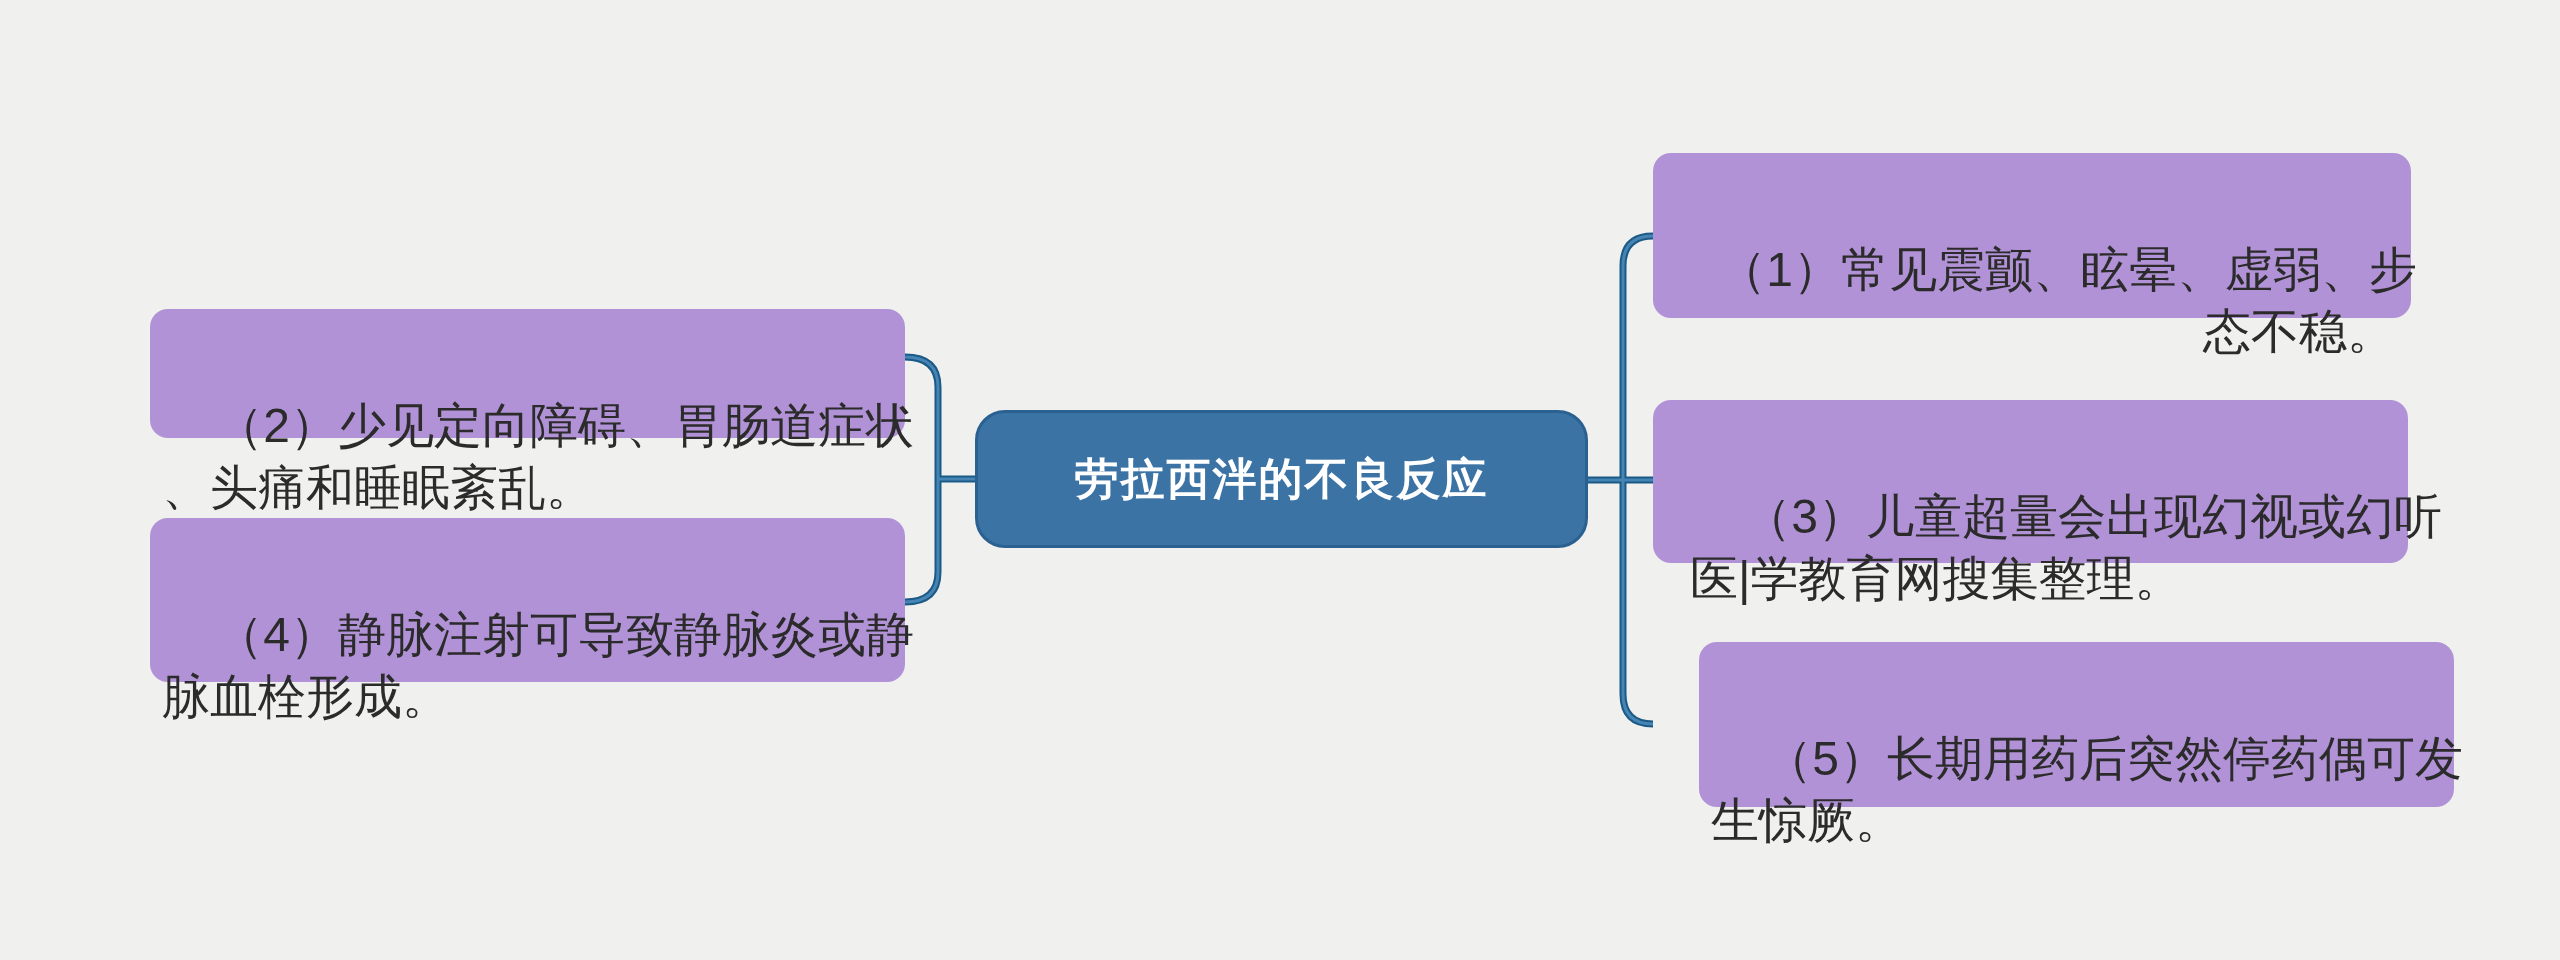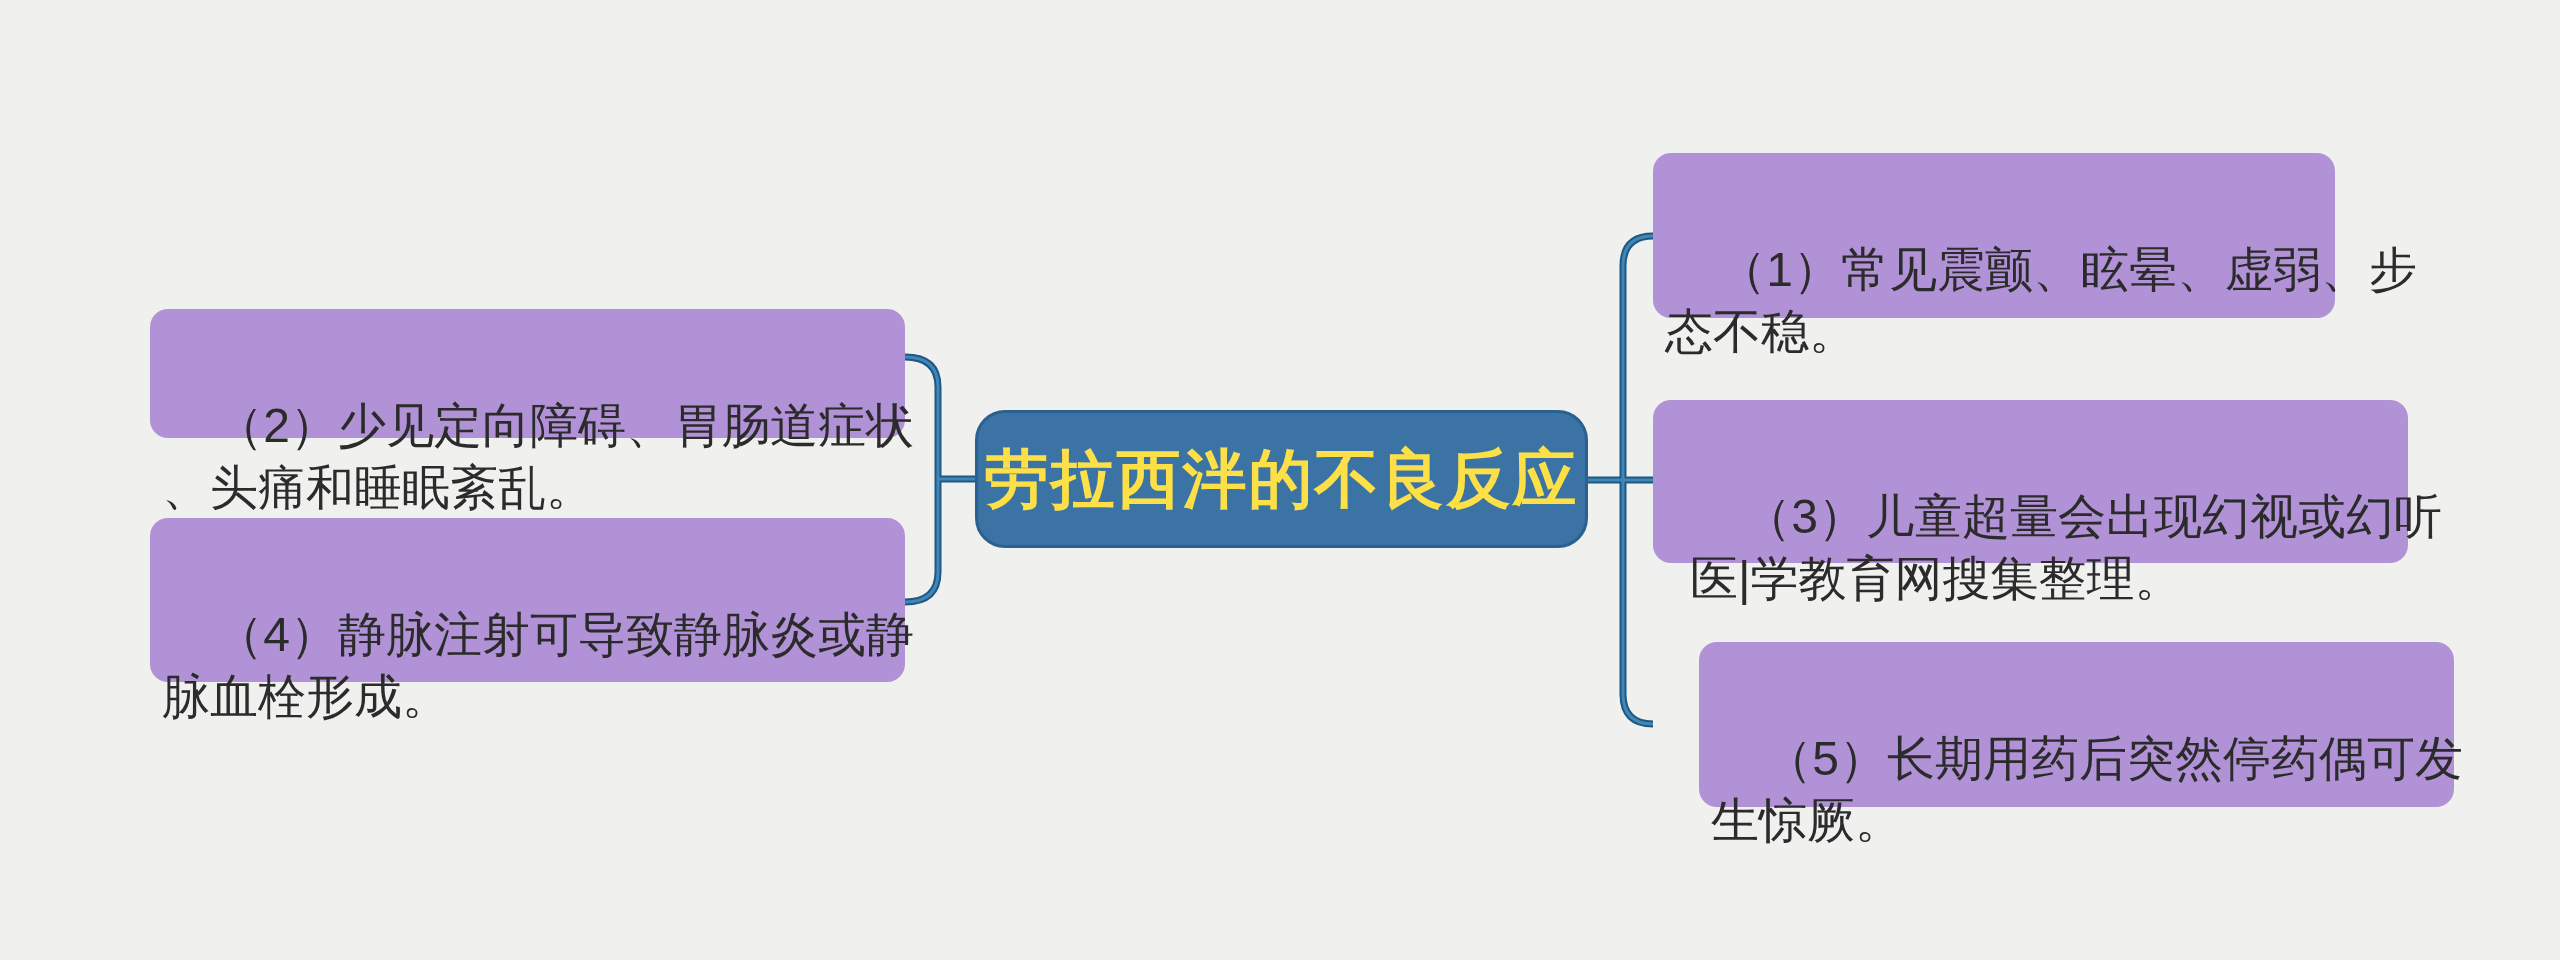--- a/index.html
+++ b/index.html
@@ -39,40 +39,40 @@
     border-radius: 18px;
     color: #2b2b2b;
     font-size: 48px;
     line-height: 62px;
     white-space: pre;
     box-sizing: border-box;
     padding: 24px 16px 0 12px;
   }
   .branch-node.b2 { left: 150px;  top: 273px; width: 755px; height: 129px; margin-top: 36px; }
   .branch-node.b4 { left: 150px;  top: 518px; width: 755px; height: 164px; }
-  .branch-node.b1 { left: 1653px; top: 153px; width: 682px; height: 165px; }
+  .branch-node.b1 { left: 1653px; top: 153px; width: 758px; height: 165px; text-align: right; }
   .branch-node.b3 { left: 1653px; top: 400px; width: 755px; height: 163px; padding-left: 37px; }
   .branch-node.b5 { left: 1653px; top: 642px; width: 755px; height: 165px; margin-left: 46px; }
   .root-node {
     position: absolute;
     left: 975px;
     top: 410px;
     width: 613px;
     height: 138px;
     box-sizing: border-box;
     background: #3b73a5;
     border: 3px solid #2b6191;
     border-radius: 30px;
     display: flex;
     align-items: center;
     justify-content: center;
   }
   .root-node .root-label {
-    color: #fde047;
-    font-size: 64px;
+    color: #ffffff;
+    font-size: 44px;
     font-weight: bold;
     letter-spacing: 2px;
     white-space: nowrap;
   }
 </style>
 </head>
 <body>
 
 <div class="canvas">
 

